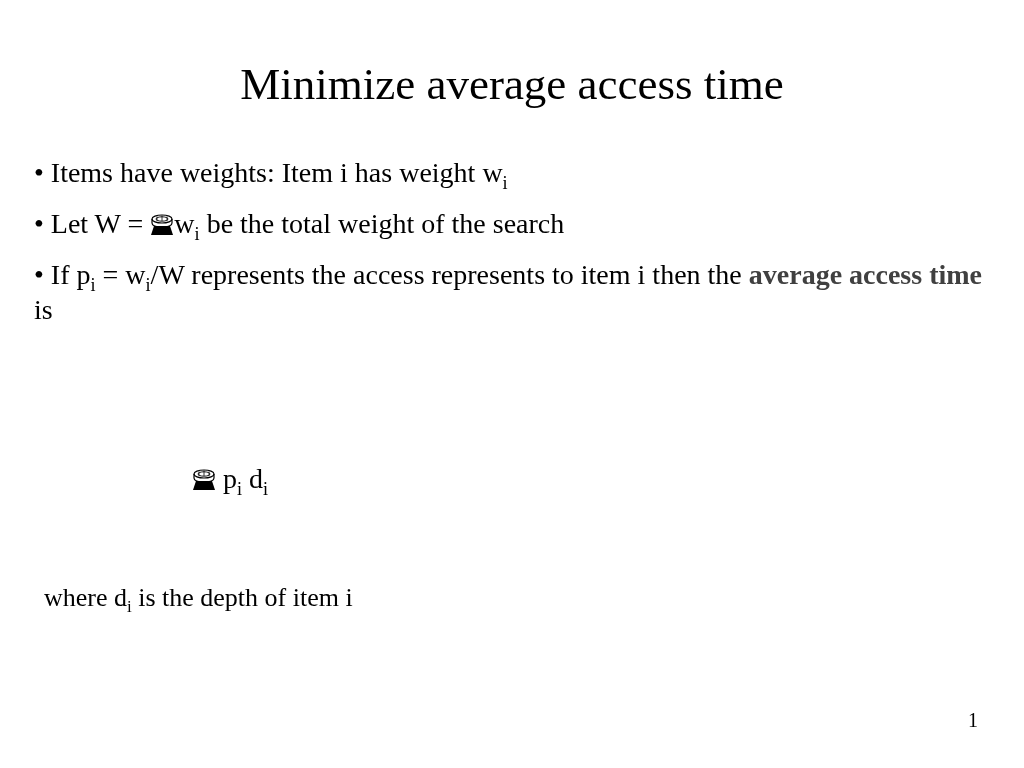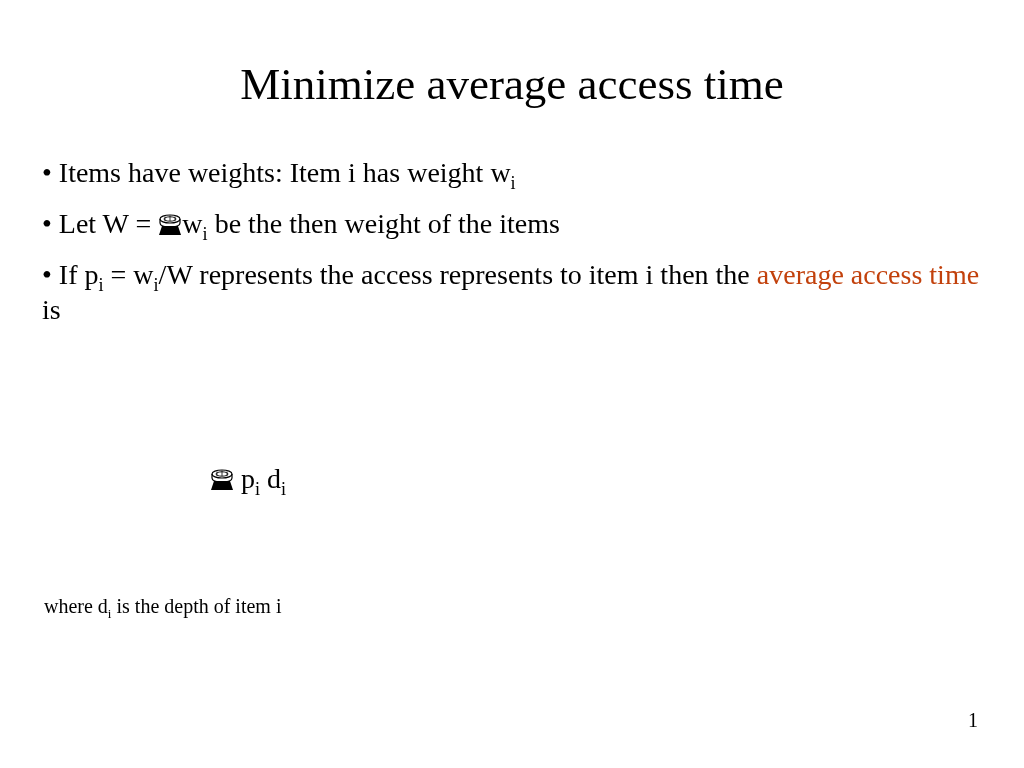--- a/index.html
+++ b/index.html
@@ -32,53 +32,52 @@
   .body {
     position: absolute;
     top: 155px;
     left: 34px;
     width: 956px;
     font-size: 28px;
     line-height: 1.25;
   }
   .bullet {
     margin-bottom: 16px;
-    margin-left: 8px;
   }
   .bullet::before {
     content: "•";
     display: inline-block;
   }
   sub {
     font-size: 0.65em;
     vertical-align: sub;
     line-height: 0;
   }
   .sum-icon {
     display: inline-block;
     vertical-align: -4px;
     width: 24px;
     height: 24px;
   }
   .sum-icon svg { display: block; }
   .formula-line {
     position: absolute;
     top: 463px;
-    left: 210px;
+    left: 192px;
     font-size: 28px;
   }
   .where-line {
     position: absolute;
     top: 583px;
     left: 44px;
-    font-size: 20px;
-    margin-top: 12px;
+    font-size: 26px;
   }
   .highlight {
-    color: #c2410c;
+    color: #404040;
+    font-weight: bold;
   }
   .page-number {
     position: absolute;
     right: 46px;
     bottom: 36px;
     font-size: 20px;
     color: #000;
   }
 </style>
 </head>
@@ -96,21 +95,21 @@
 
     <div class="bullet">
       <span>Let W = </span><span class="sum-icon"><svg viewBox="0 0 24 24" xmlns="http://www.w3.org/2000/svg">
         <ellipse cx="12" cy="6" rx="10" ry="4" fill="none" stroke="#000" stroke-width="1.2"></ellipse>
         <ellipse cx="12" cy="6" rx="6" ry="2.2" fill="none" stroke="#000" stroke-width="0.9"></ellipse>
         <path d="M2 6 L2 10 Q2 14 12 14 Q22 14 22 10 L22 6" fill="none" stroke="#000" stroke-width="1.2"></path>
         <path d="M4 13 L1 22 L23 22 L20 13" fill="#000"></path>
         <line x1="7" y1="3.5" x2="7" y2="8" stroke="#000" stroke-width="0.8"></line>
         <line x1="12" y1="2.5" x2="12" y2="8" stroke="#000" stroke-width="0.8"></line>
         <line x1="17" y1="3.5" x2="17" y2="8" stroke="#000" stroke-width="0.8"></line>
-      </svg></span><span>w</span><sub>i</sub><span> be the then weight of the items</span>
+      </svg></span><span>w</span><sub>i</sub><span> be the total weight of the search</span>
     </div>
 
 
     <div class="bullet">
       <span>If p</span><sub>i</sub><span> = w</span><sub>i</sub><span>/W  represents the access represents to item i then the </span><span class="highlight">average access time</span><span> is</span>
     </div>
 
   </div>
 
   <div class="formula-line">

